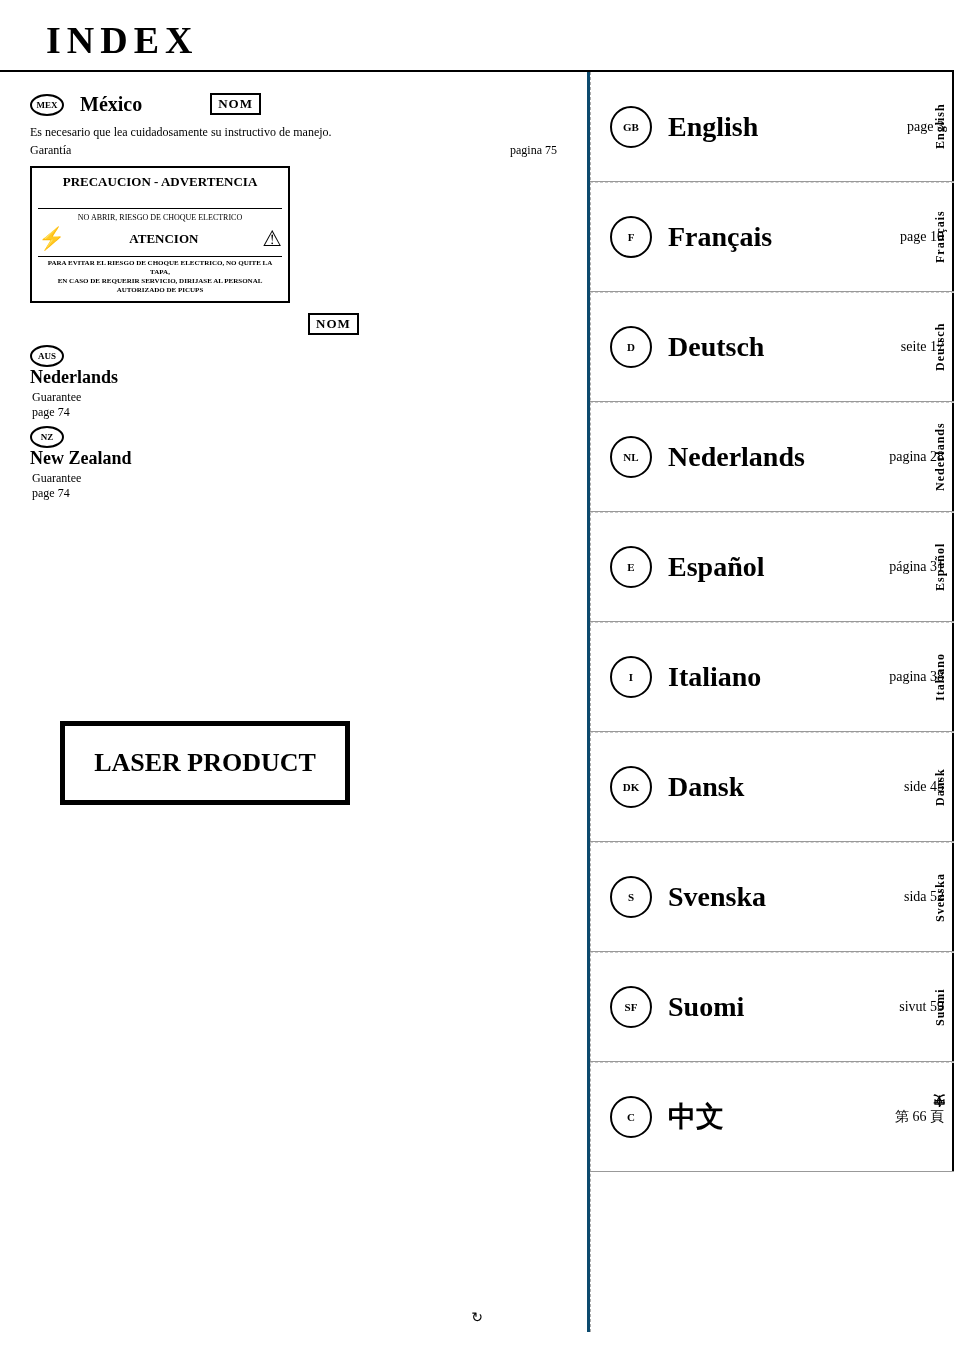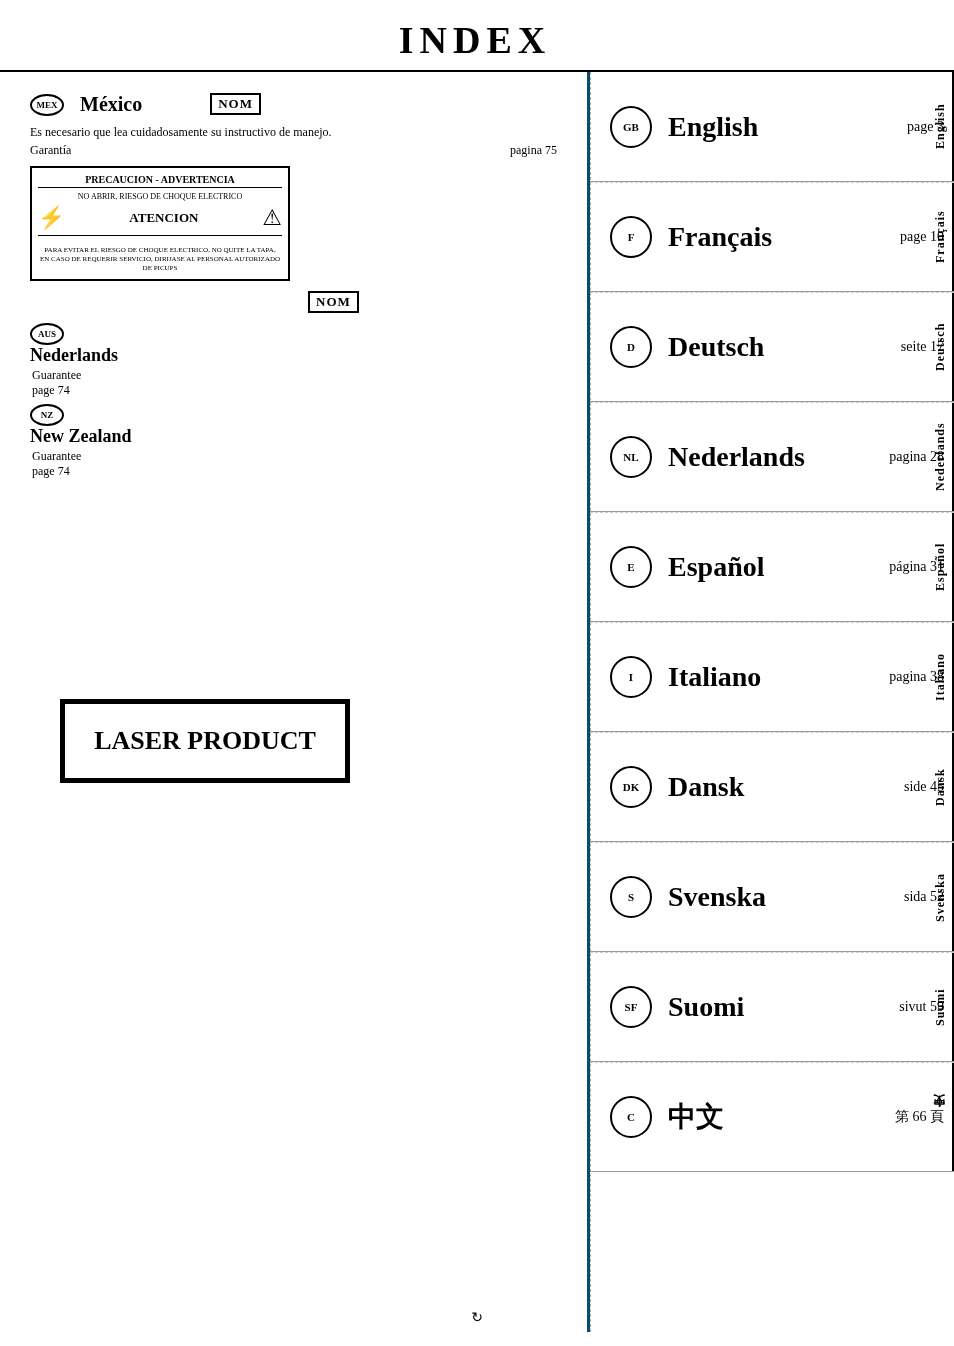--- a/index.html
+++ b/index.html
@@ -7,22 +7,22 @@
       width: 954px;
       min-height: 1346px;
       background: #fff;
       font-family: 'Times New Roman', Times, serif;
       color: #000;
       position: relative;
     }
 
     
     .header {
-      text-align: center;
-      padding: 18px 30px 8px 26px;
+      text-align: left;
+      padding: 18px 30px 8px 46px;
       border-bottom: 2px solid #000;
     }
     .header-title {
       font-size: 38px;
       font-weight: bold;
       letter-spacing: 6px;
     }
 
     
     .main-layout {
@@ -87,24 +87,24 @@
     
     .warning-box {
       border: 2px solid #000;
       width: 260px;
       padding: 6px;
       margin-bottom: 10px;
       font-size: 9px;
       text-align: center;
     }
     .warning-box .precaucion-title {
-      font-size: 10px;
+      font-size: 13px;
       font-weight: bold;
       border-bottom: 1px solid #000;
-      padding-bottom: 2px;
+      padding-bottom: 18px;
       margin-bottom: 4px;
     }
     .warning-inner {
       display: flex;
       align-items: center;
       justify-content: space-around;
       margin: 4px 0;
     }
     .lightning-icon {
       font-size: 22px;
@@ -122,23 +122,24 @@
     .warning-sub {
       font-size: 7.5px;
       border-top: 1px solid #000;
       padding-top: 2px;
       margin-top: 2px;
       line-height: 1.3;
     }
     .warning-sub2 {
       font-size: 7px;
       border-top: 1px solid #000;
-      padding-top: 10px;
+      padding-top: 2px;
       margin-top: 2px;
       line-height: 1.3;
+      font-weight: bold;
     }
 
     .nom-center {
       text-align: center;
       margin: 8px 0 10px 0;
     }
 
     
     .country-section {
       margin-bottom: 6px;

